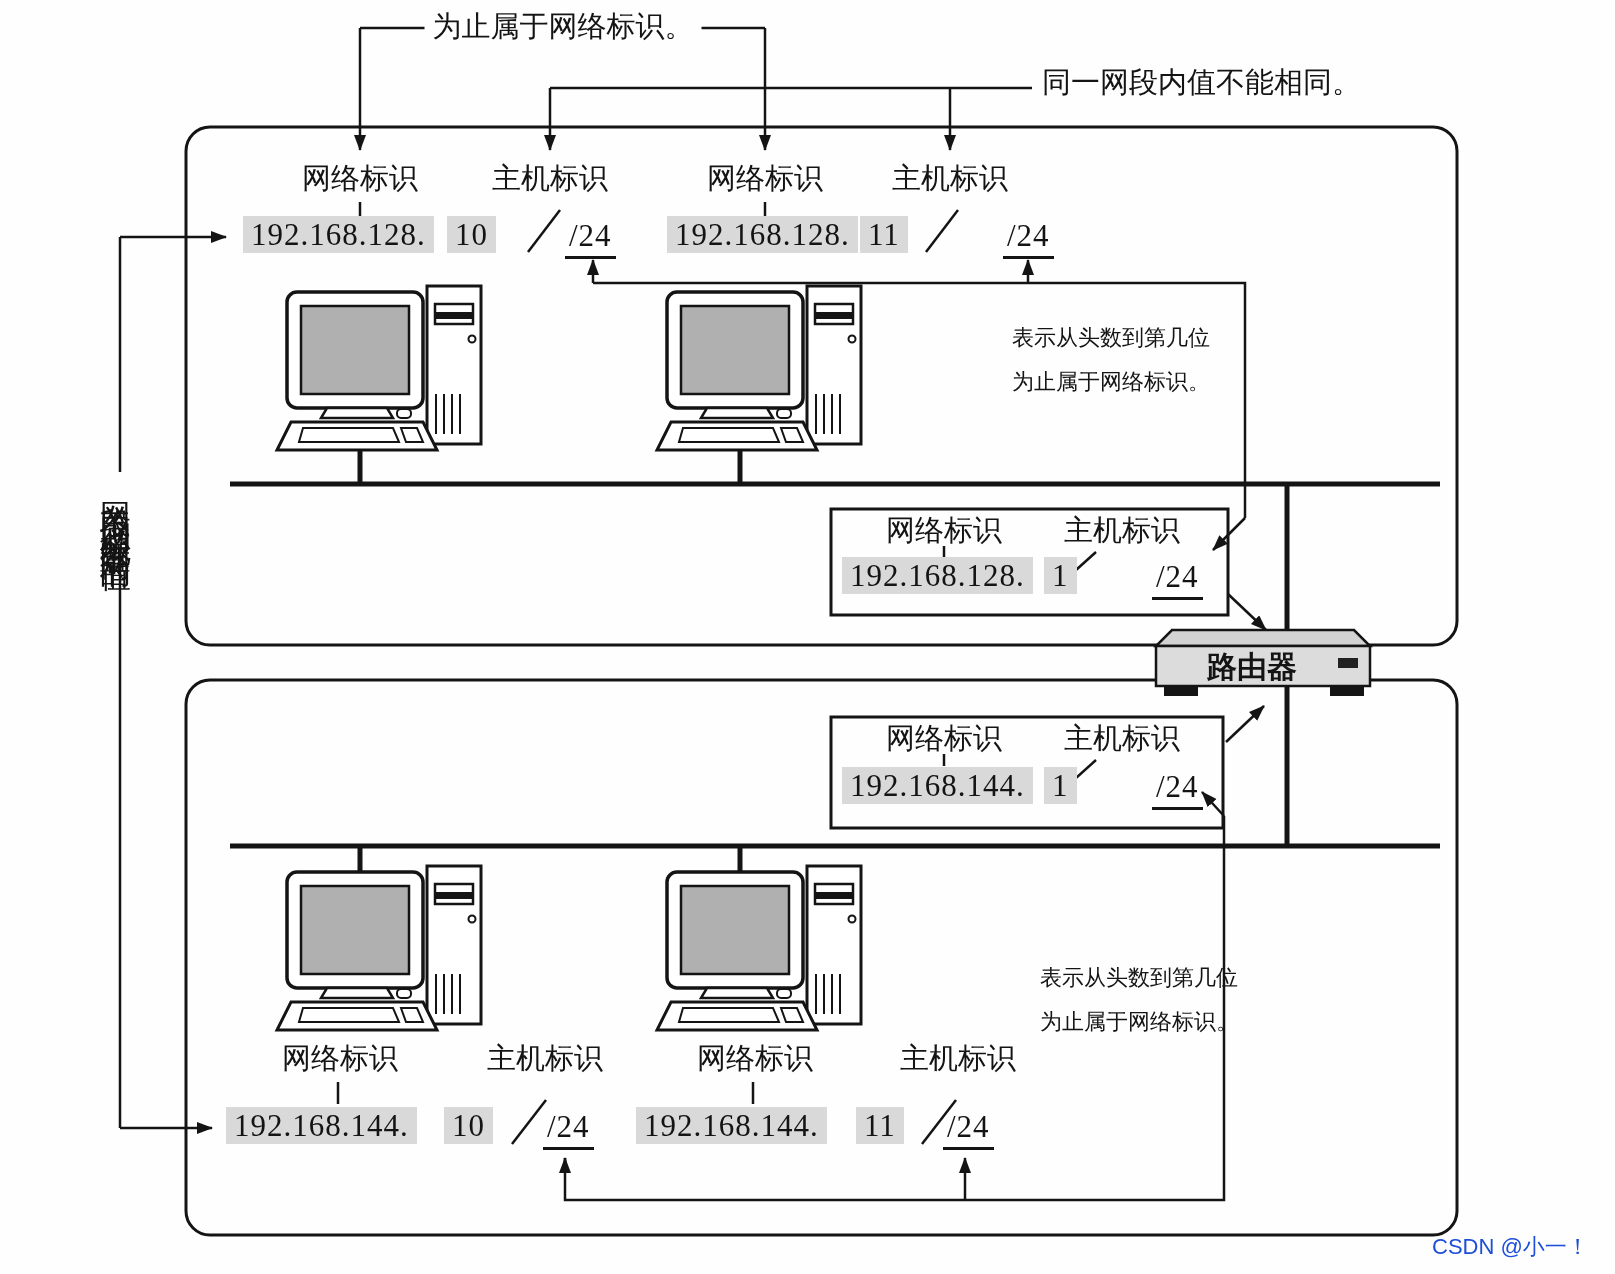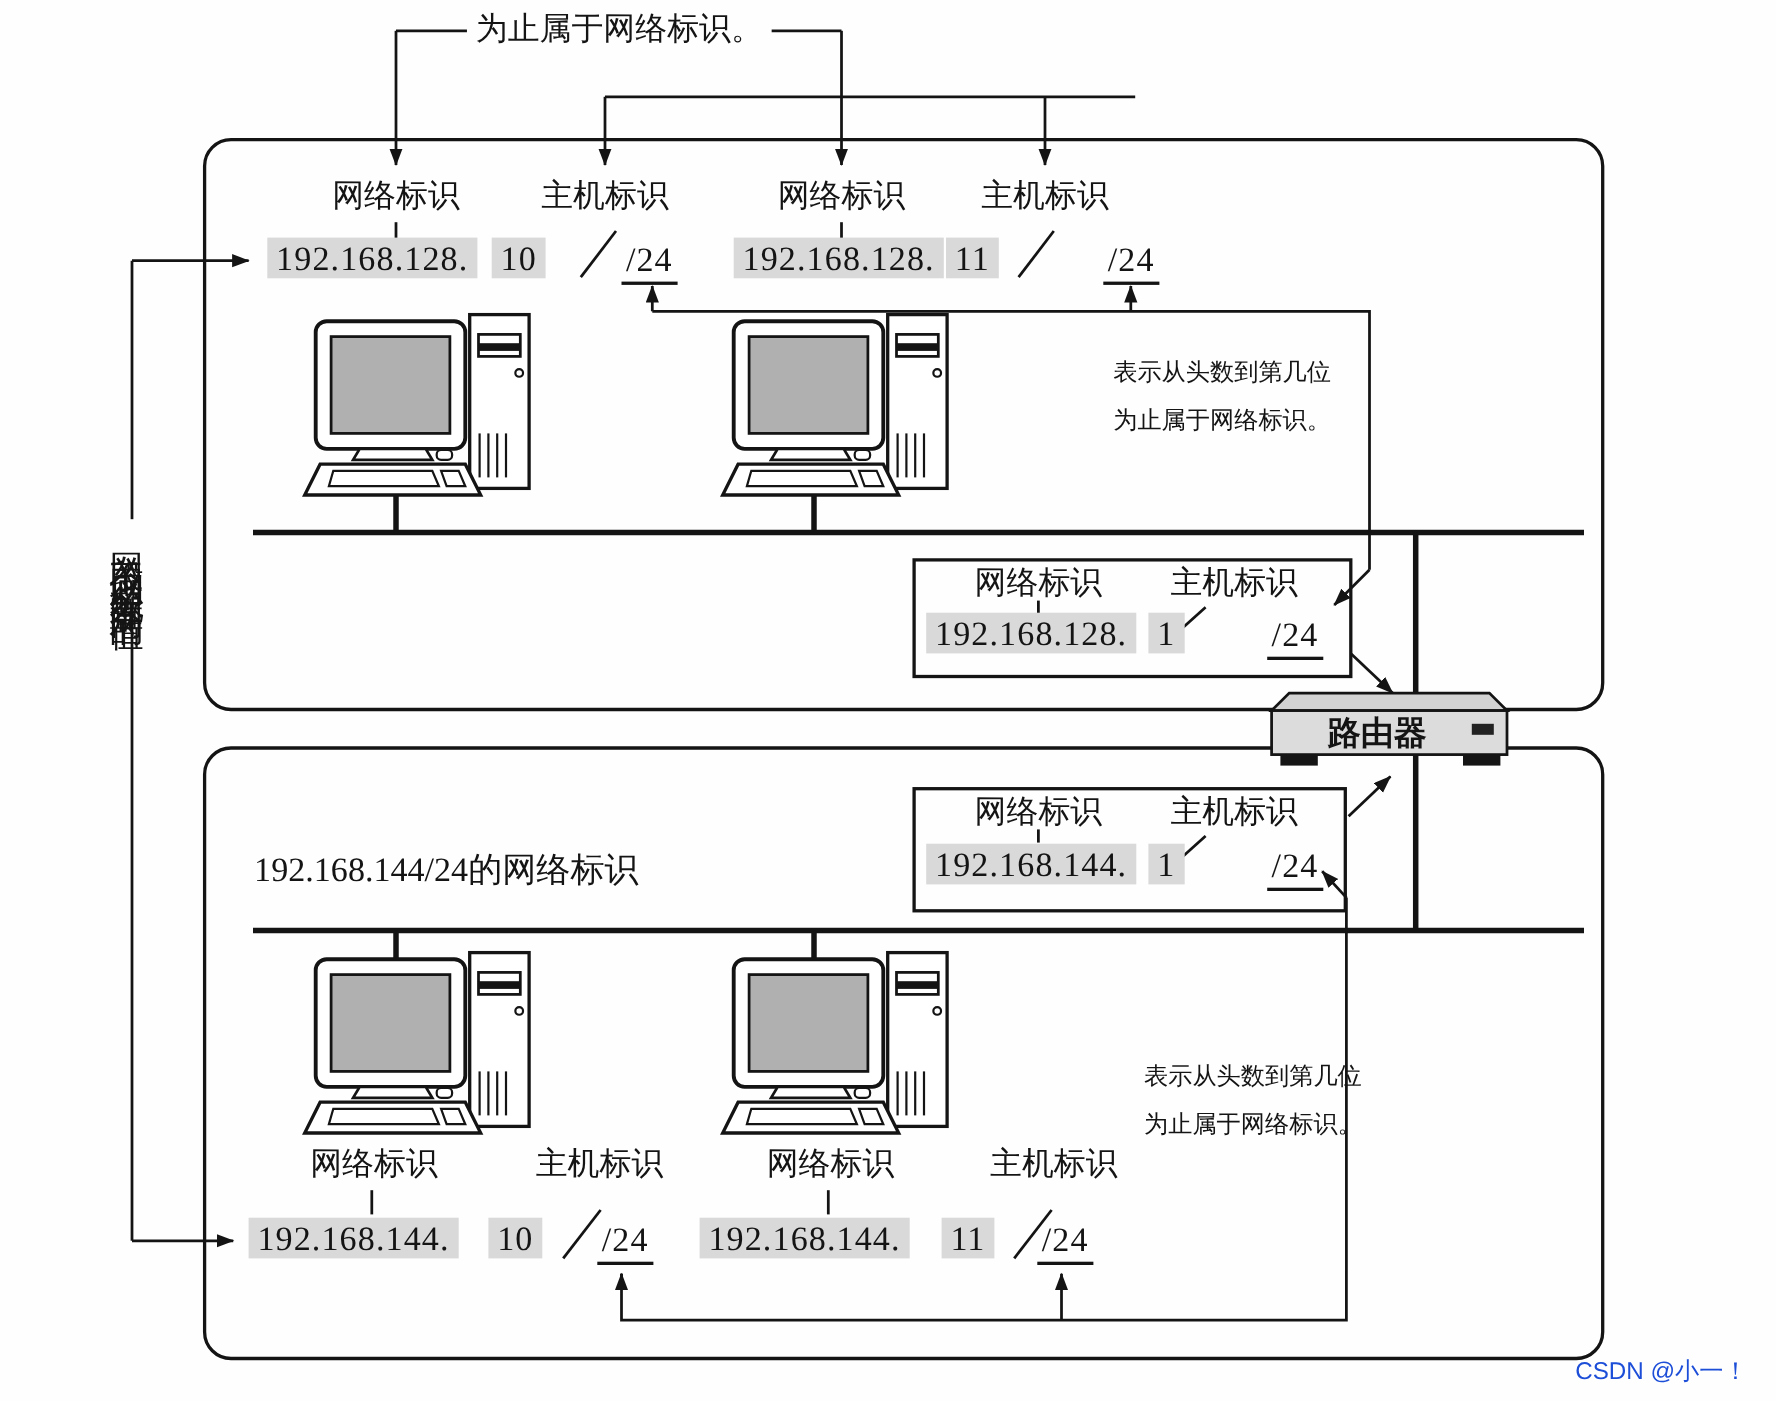--- a/index.html
+++ b/index.html
@@ -137,20 +137,21 @@
       <line x1="1056" y1="796" x2="1096" y2="760"></line>
 
       <line x1="338" y1="1082" x2="338" y2="1104"></line>
       <line x1="753" y1="1082" x2="753" y2="1104"></line>
       <line x1="512" y1="1144" x2="546" y2="1100"></line>
       <line x1="922" y1="1144" x2="956" y2="1100"></line>
     </g>
   </svg>
 
   <div class="t cn whitebg ctr" style="left:563px;top:10px;">为止属于网络标识。</div>
+  <div class="t cn" style="left:1042px;top:66px;">同一网段内值不能相同。</div>
   <div class="t vert" style="left:95px;top:472px;">网段不同则必须配置不同的值</div>
 
   <div class="t cn ctr" style="left:360px;top:162px;">网络标识</div>
   <div class="t cn ctr" style="left:550px;top:162px;">主机标识</div>
   <div class="t cn ctr" style="left:765px;top:162px;">网络标识</div>
   <div class="t cn ctr" style="left:950px;top:162px;">主机标识</div>
 
   <div class="t ip" style="left:243px;top:217px;"><span class="hl">192.168.128.</span></div>
   <div class="t ip" style="left:447px;top:217px;"><span class="hl">10</span></div>
   <div class="t ip" style="left:565px;top:217px;"><span class="ul">/24</span></div>
@@ -175,21 +176,20 @@
   </div>
 
   <div class="t router-label ctr" style="left:1252px;top:650px;">路由器</div>
 
   <div class="t cn ctr" style="left:944px;top:722px;">网络标识</div>
   <div class="t cn ctr" style="left:1122px;top:722px;">主机标识</div>
   <div class="t ip" style="left:842px;top:768px;"><span class="hl">192.168.144.</span></div>
   <div class="t ip" style="left:1044px;top:768px;"><span class="hl">1</span></div>
   <div class="t ip" style="left:1152px;top:768px;"><span class="ul">/24</span></div>
 
-  <div class="t cap" style="left:231px;top:773px;">192.168.144/24的网络标识</div>
 
   <div class="t cn ctr" style="left:340px;top:1042px;">网络标识</div>
   <div class="t cn ctr" style="left:545px;top:1042px;">主机标识</div>
   <div class="t cn ctr" style="left:755px;top:1042px;">网络标识</div>
   <div class="t cn ctr" style="left:958px;top:1042px;">主机标识</div>
 
   <div class="t ip" style="left:226px;top:1108px;"><span class="hl">192.168.144.</span></div>
   <div class="t ip" style="left:444px;top:1108px;"><span class="hl">10</span></div>
   <div class="t ip" style="left:543px;top:1108px;"><span class="ul">/24</span></div>
   <div class="t ip" style="left:636px;top:1108px;"><span class="hl">192.168.144.</span></div>

